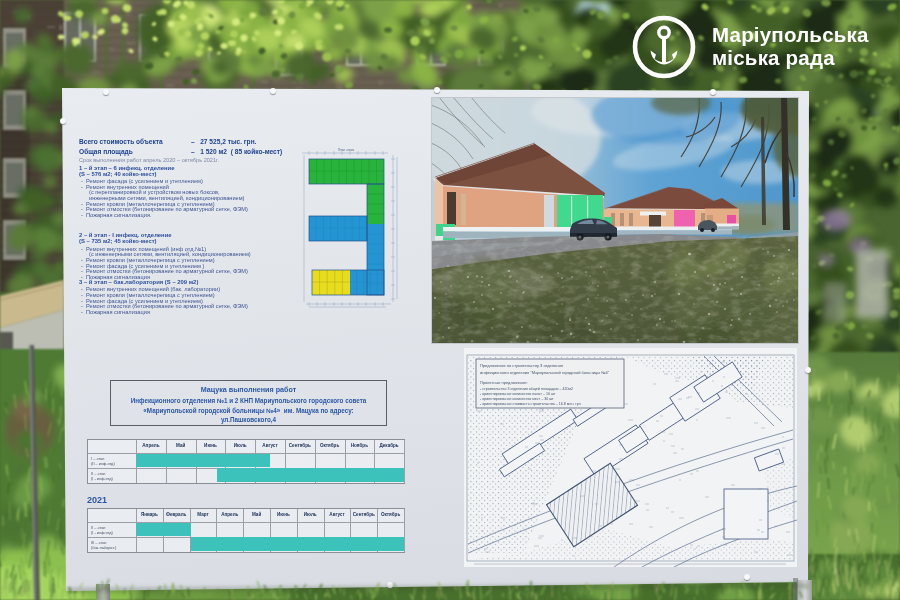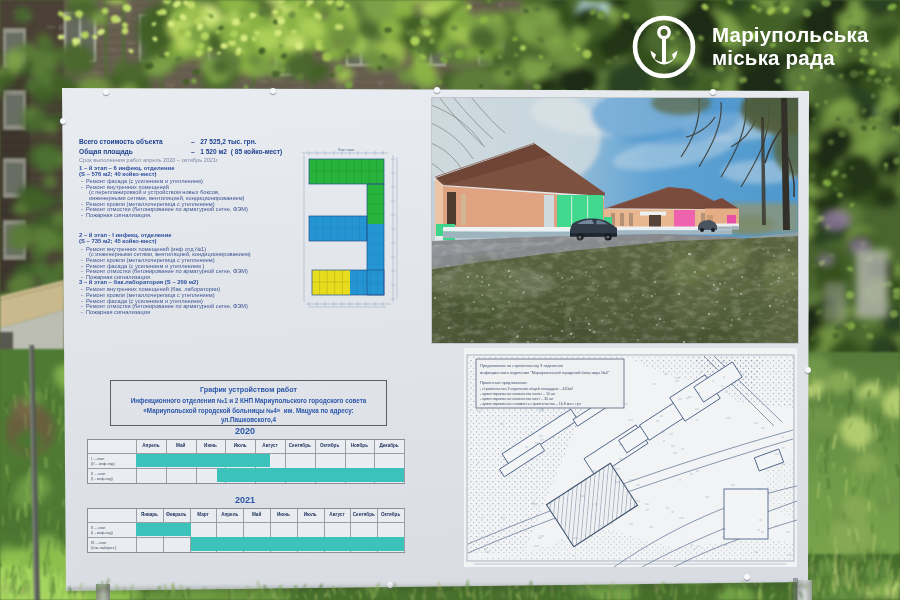--- a/index.html
+++ b/index.html
@@ -2174,24 +2174,23 @@
       <circle cx="21" cy="200" r="0.5" fill="#8f967f" opacity="0.75"></circle>
       <circle cx="286" cy="205" r="0.9" fill="#b9bfae" opacity="0.64"></circle>
       <circle cx="340" cy="187" r="0.9" fill="#8f967f" opacity="0.79"></circle>
       <circle cx="343" cy="159" r="0.9" fill="#c8ccbc" opacity="0.59"></circle>
       <circle cx="143" cy="240" r="0.7" fill="#a6ac98" opacity="0.72"></circle>
       <circle cx="51" cy="185" r="0.9" fill="#c8ccbc" opacity="0.61"></circle>
       <rect x="0" y="145" width="368" height="102" fill="none" filter="url(#grassTex2)" opacity="0.32"></rect>
       <rect x="0.5" y="0.5" width="367" height="246" fill="none" stroke="#c2c8cc" stroke-width="1"></rect>
     </svg>
 <div style="position:absolute;left:110px;top:380px;width:275px;height:44px;border:1px solid #5a5f66;text-align:center;font-weight:bold;color:#2b56a8">
-      <div style="font-size:7.2px;margin-top:4px">График устройством работ</div>
+      <div style="font-size:7.2px;margin-top:4px">Мацука выполнения работ</div>
       <div style="font-size:6.3px;line-height:9.6px;margin-top:2px">Инфекционного отделения №1 и 2 КНП Мариупольского городского совета<br>«Мариупольской городской больницы №4»&nbsp; им. Мацука по адресу:<br>ул.Пашковского,4</div>
     </div>
-    <div style="position:absolute;left:87px;top:426px;width:316.02px;text-align:center;font-weight:bold;font-size:9px;color:#2b56a8">2020</div>
     <div style="position:absolute;left:87px;top:439px;width:316px;height:42.5px;background:rgba(244,246,249,0.55);border:0.6px solid #8a8f96">
       <div style="position:absolute;left:48.0px;top:0;width:0.6px;height:42.5px;background:#9aa0a6"></div>
       <div style="position:absolute;left:77.8px;top:0;width:0.6px;height:42.5px;background:#9aa0a6"></div>
       <div style="position:absolute;left:107.6px;top:0;width:0.6px;height:42.5px;background:#9aa0a6"></div>
       <div style="position:absolute;left:137.3px;top:0;width:0.6px;height:42.5px;background:#9aa0a6"></div>
       <div style="position:absolute;left:167.1px;top:0;width:0.6px;height:42.5px;background:#9aa0a6"></div>
       <div style="position:absolute;left:196.9px;top:0;width:0.6px;height:42.5px;background:#9aa0a6"></div>
       <div style="position:absolute;left:226.7px;top:0;width:0.6px;height:42.5px;background:#9aa0a6"></div>
       <div style="position:absolute;left:256.5px;top:0;width:0.6px;height:42.5px;background:#9aa0a6"></div>
       <div style="position:absolute;left:286.2px;top:0;width:0.6px;height:42.5px;background:#9aa0a6"></div>
@@ -2205,21 +2204,21 @@
       <div style="position:absolute;left:167.1px;top:3px;width:29.8px;text-align:center;font-weight:bold;font-size:4.6px;color:#22355c">Август</div>
       <div style="position:absolute;left:196.9px;top:3px;width:29.8px;text-align:center;font-weight:bold;font-size:4.6px;color:#22355c">Сентябрь</div>
       <div style="position:absolute;left:226.7px;top:3px;width:29.8px;text-align:center;font-weight:bold;font-size:4.6px;color:#22355c">Октябрь</div>
       <div style="position:absolute;left:256.5px;top:3px;width:29.8px;text-align:center;font-weight:bold;font-size:4.6px;color:#22355c">Ноябрь</div>
       <div style="position:absolute;left:286.2px;top:3px;width:29.8px;text-align:center;font-weight:bold;font-size:4.6px;color:#22355c">Декабрь</div>
       <div style="position:absolute;left:48px;top:13.6px;width:134px;height:13.9px;background:#3cc2ba"></div>
       <div style="position:absolute;left:129px;top:28.1px;width:187px;height:13.9px;background:#3cc2ba"></div>
       <div style="position:absolute;left:3px;top:16px;font-size:3.9px;line-height:5px;color:#4a5568">I – этап<br>(II – инф.отд)</div>
       <div style="position:absolute;left:3px;top:30.5px;font-size:3.9px;line-height:5px;color:#4a5568">II – этап<br>(I - инф.отд)</div>
     </div>
-    <div style="position:absolute;left:87px;top:495px;width:316.0px;text-align:center;font-weight:bold;font-size:9px;color:#2b56a8">2021</div>
+    <div style="position:absolute;left:87px;top:495px;width:316.0px;text-align:left;font-weight:bold;font-size:9px;color:#2b56a8">2021</div>
     <div style="position:absolute;left:87px;top:508px;width:316px;height:42.5px;background:rgba(244,246,249,0.55);border:0.6px solid #8a8f96">
       <div style="position:absolute;left:48.0px;top:0;width:0.6px;height:42.5px;background:#9aa0a6"></div>
       <div style="position:absolute;left:74.8px;top:0;width:0.6px;height:42.5px;background:#9aa0a6"></div>
       <div style="position:absolute;left:101.6px;top:0;width:0.6px;height:42.5px;background:#9aa0a6"></div>
       <div style="position:absolute;left:128.4px;top:0;width:0.6px;height:42.5px;background:#9aa0a6"></div>
       <div style="position:absolute;left:155.2px;top:0;width:0.6px;height:42.5px;background:#9aa0a6"></div>
       <div style="position:absolute;left:182.0px;top:0;width:0.6px;height:42.5px;background:#9aa0a6"></div>
       <div style="position:absolute;left:208.8px;top:0;width:0.6px;height:42.5px;background:#9aa0a6"></div>
       <div style="position:absolute;left:235.6px;top:0;width:0.6px;height:42.5px;background:#9aa0a6"></div>
       <div style="position:absolute;left:262.4px;top:0;width:0.6px;height:42.5px;background:#9aa0a6"></div>

